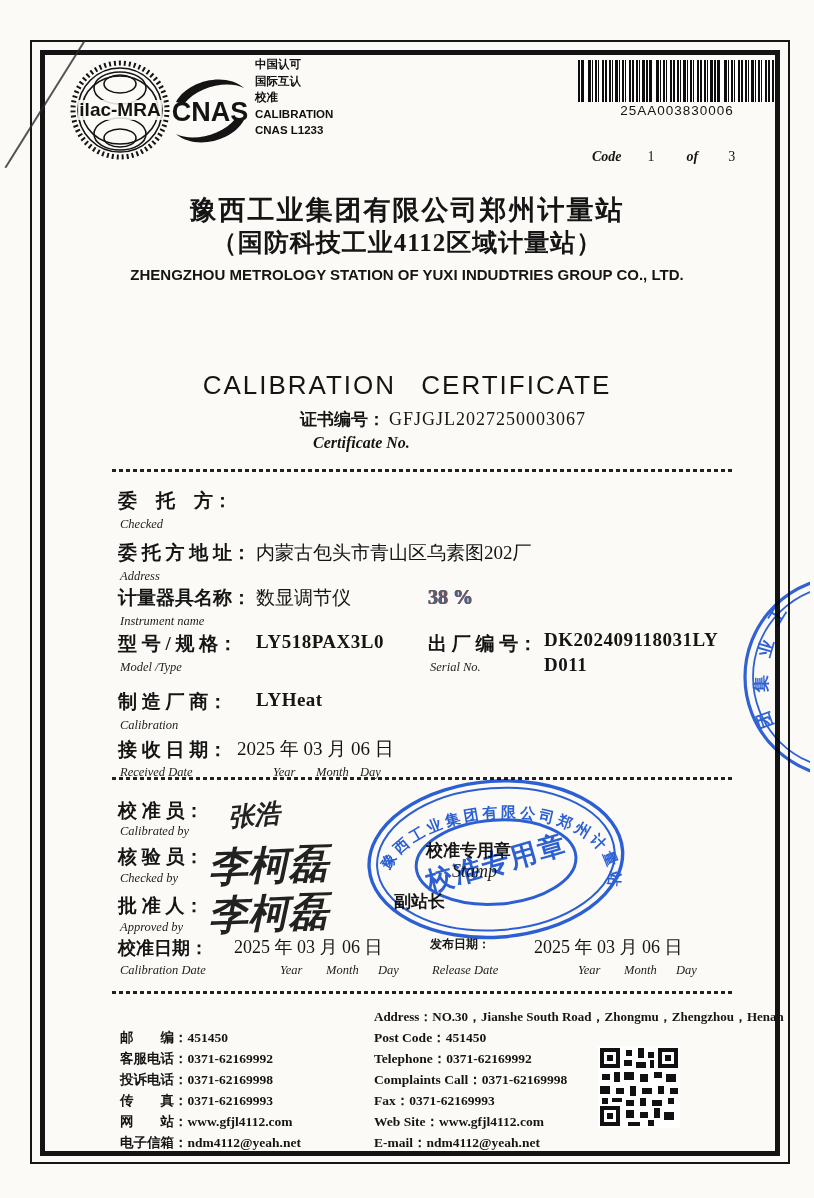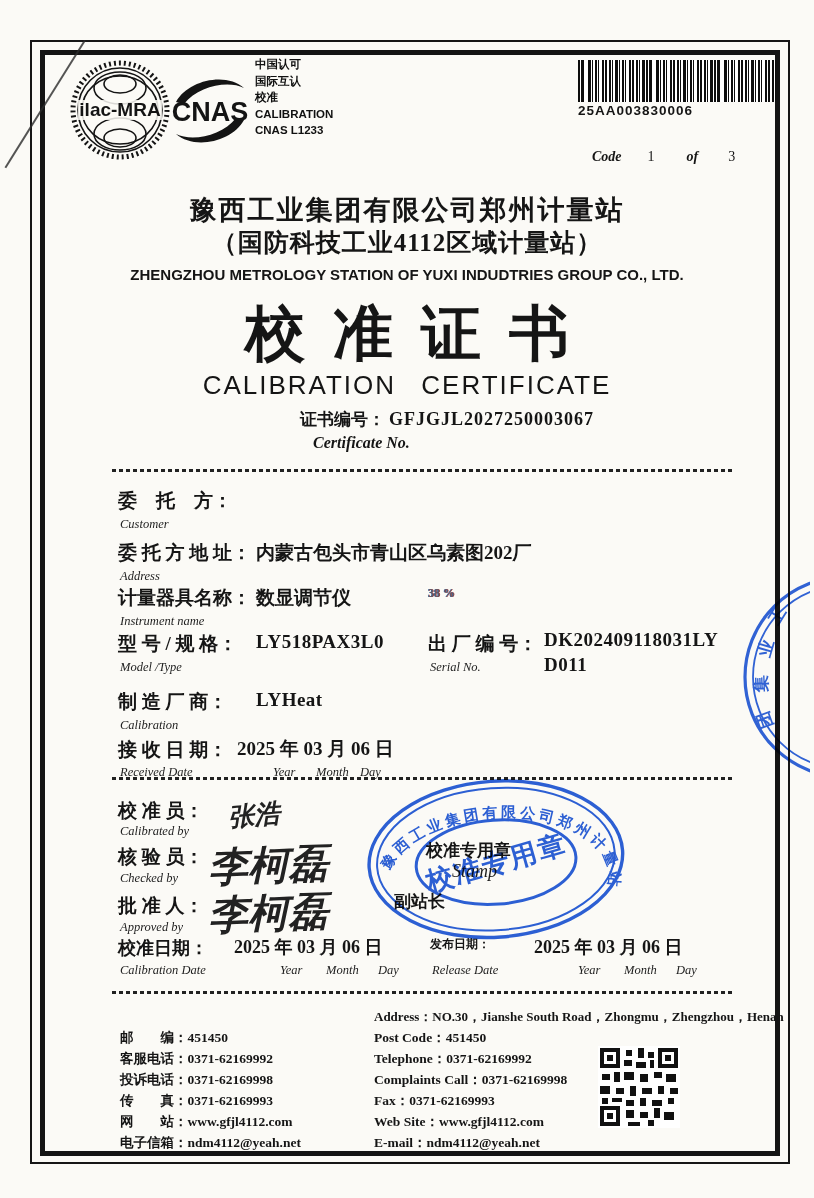--- a/index.html
+++ b/index.html
@@ -10,41 +10,41 @@
   .frame-outer{position:absolute;left:30px;top:40px;right:24px;bottom:34px;border:2px solid #161616;}
   .frame-inner{position:absolute;left:40px;top:50px;right:34px;bottom:42px;border:5px solid #141414;}
   .scratch{position:absolute;left:84px;top:40px;width:2px;height:150px;background:#2a2a2a;
            transform:rotate(32deg);transform-origin:top left;opacity:.8;}
   
   .cnas-txt div{font-family:"Liberation Sans","DejaVu Sans",sans-serif;font-weight:bold;
                 font-size:11.5px;line-height:16.5px;color:#101010;}
   
   .barcode{position:absolute;left:578px;top:60px;width:198px;height:42px;
     background:repeating-linear-gradient(90deg,#0d0d0d 0 1.6px,#fff 1.6px 3.4px,#0d0d0d 3.4px 5.6px,#fff 5.6px 6.6px,#0d0d0d 6.6px 7.4px,#fff 7.4px 10px,#0d0d0d 10px 12.6px,#fff 12.6px 13.6px);}
-  .barcode-num{position:absolute;left:578px;top:103px;width:198px;
-    font-family:"Liberation Sans","DejaVu Sans",sans-serif;font-weight:bold;font-size:13.5px;letter-spacing:1px;}
+  .barcode-num{position:absolute;left:578px;top:103px;width:198px;text-align:center;
+    font-family:"Liberation Sans","DejaVu Sans",sans-serif;font-weight:normal;font-size:13.5px;letter-spacing:1px;}
   .pg-cn span{font-size:17px;font-weight:bold;}
   .pg-en span{font-size:14px;}
   .it{font-style:italic;}
   
   .center-line{position:absolute;left:60px;right:60px;text-align:center;}
   .t1{font-size:27px;font-weight:bold;letter-spacing:2px;}
   .t2{font-size:25px;font-weight:bold;letter-spacing:1px;}
   .t3{font-family:"Liberation Sans","DejaVu Sans",sans-serif;font-size:15px;font-weight:bold;}
   .big{font-size:60px;font-weight:bold;letter-spacing:28px;padding-left:28px;}
   .cc{font-family:"Liberation Sans","DejaVu Sans",sans-serif;font-size:26px;letter-spacing:2px;word-spacing:16px;}
   
   .dashes{position:absolute;left:112px;width:622px;height:3px;
     background:repeating-linear-gradient(90deg,#222 0 4px,transparent 4px 7px);}
   
   .lbl{font-size:19px;font-weight:bold;}
-  .val{font-size:19px;font-weight:bold;}
+  .val{font-size:19px;font-weight:normal;}
   .mono-val{font-size:19px;font-weight:bold;letter-spacing:.5px;}
   .sub{font-size:12.5px;font-style:italic;color:#1d1d1d;}
-  .note{font-size:12px;font-weight:bold;color:#5e5e6a;text-shadow:.6px 0 #a33,-.6px 0 #36a;}
+  .note{font-size:20px;font-weight:bold;color:#5e5e6a;text-shadow:.6px 0 #a33,-.6px 0 #36a;}
   
   .sig{font-family:"DejaVu Serif",serif;font-style:italic;font-weight:bold;color:#222;}
   
   .stamp-wrap{position:absolute;left:355px;top:772px;width:286px;height:178px;
     mix-blend-mode:multiply;opacity:.92;transform:rotate(-4deg);}
   .edge-stamp{position:absolute;left:740px;top:560px;width:70px;height:240px;
     mix-blend-mode:multiply;opacity:.9;}
   
   .f-row{position:absolute;font-size:13.5px;font-weight:bold;white-space:nowrap;}
   .f-row .f-lab{font-weight:bold;}
@@ -94,33 +94,32 @@
     <span class="it" style="font-weight:bold">Code</span>
     <span style="margin-left:22px">1</span>
     <span class="it" style="margin-left:28px;font-weight:bold">of</span>
     <span style="margin-left:26px">3</span>
   </div>
 
   <div class="center-line t1" style="top:192px">豫西工业集团有限公司郑州计量站</div>
   <div class="center-line t2" style="top:226px">（国防科技工业4112区域计量站）</div>
   <div class="center-line t3" style="top:266px">ZHENGZHOU METROLOGY STATION OF YUXI INDUDTRIES GROUP CO., LTD.</div>
 
-  <div class="center-line big" style="top:294px">校准证书</div>
   <div class="center-line cc" style="top:370px">CALIBRATION CERTIFICATE</div>
 
   <div class="abs" style="left:300px;top:408px">
     <span class="lbl" style="font-size:17px">证书编号：</span>
     <span class="val" style="font-size:18px;letter-spacing:1px">GFJGJL2027250003067</span>
   </div>
   <div class="abs it" style="left:313px;top:434px;font-size:16px;font-weight:bold">Certificate No.</div>
 
   <div class="dashes" style="top:469px"></div>
 
   <div class="abs lbl" style="left:118px;top:488px">委　托　方：</div>
-  <div class="abs sub" style="left:120px;top:517px">Customer</div>
+  <div class="abs sub" style="left:120px;top:517px">Checked</div>
 
   <div class="abs lbl" style="left:118px;top:540px">委 托 方 地 址：</div>
   <div class="abs val" style="left:256px;top:540px">内蒙古包头市青山区乌素图202厂</div>
   <div class="abs sub" style="left:120px;top:569px">Address</div>
 
   <div class="abs lbl" style="left:118px;top:585px">计量器具名称：</div>
   <div class="abs val" style="left:256px;top:585px">数显调节仪</div>
   <div class="abs note" style="left:428px;top:586px">38 %</div>
   <div class="abs sub" style="left:120px;top:614px">Instrument name</div>
 

